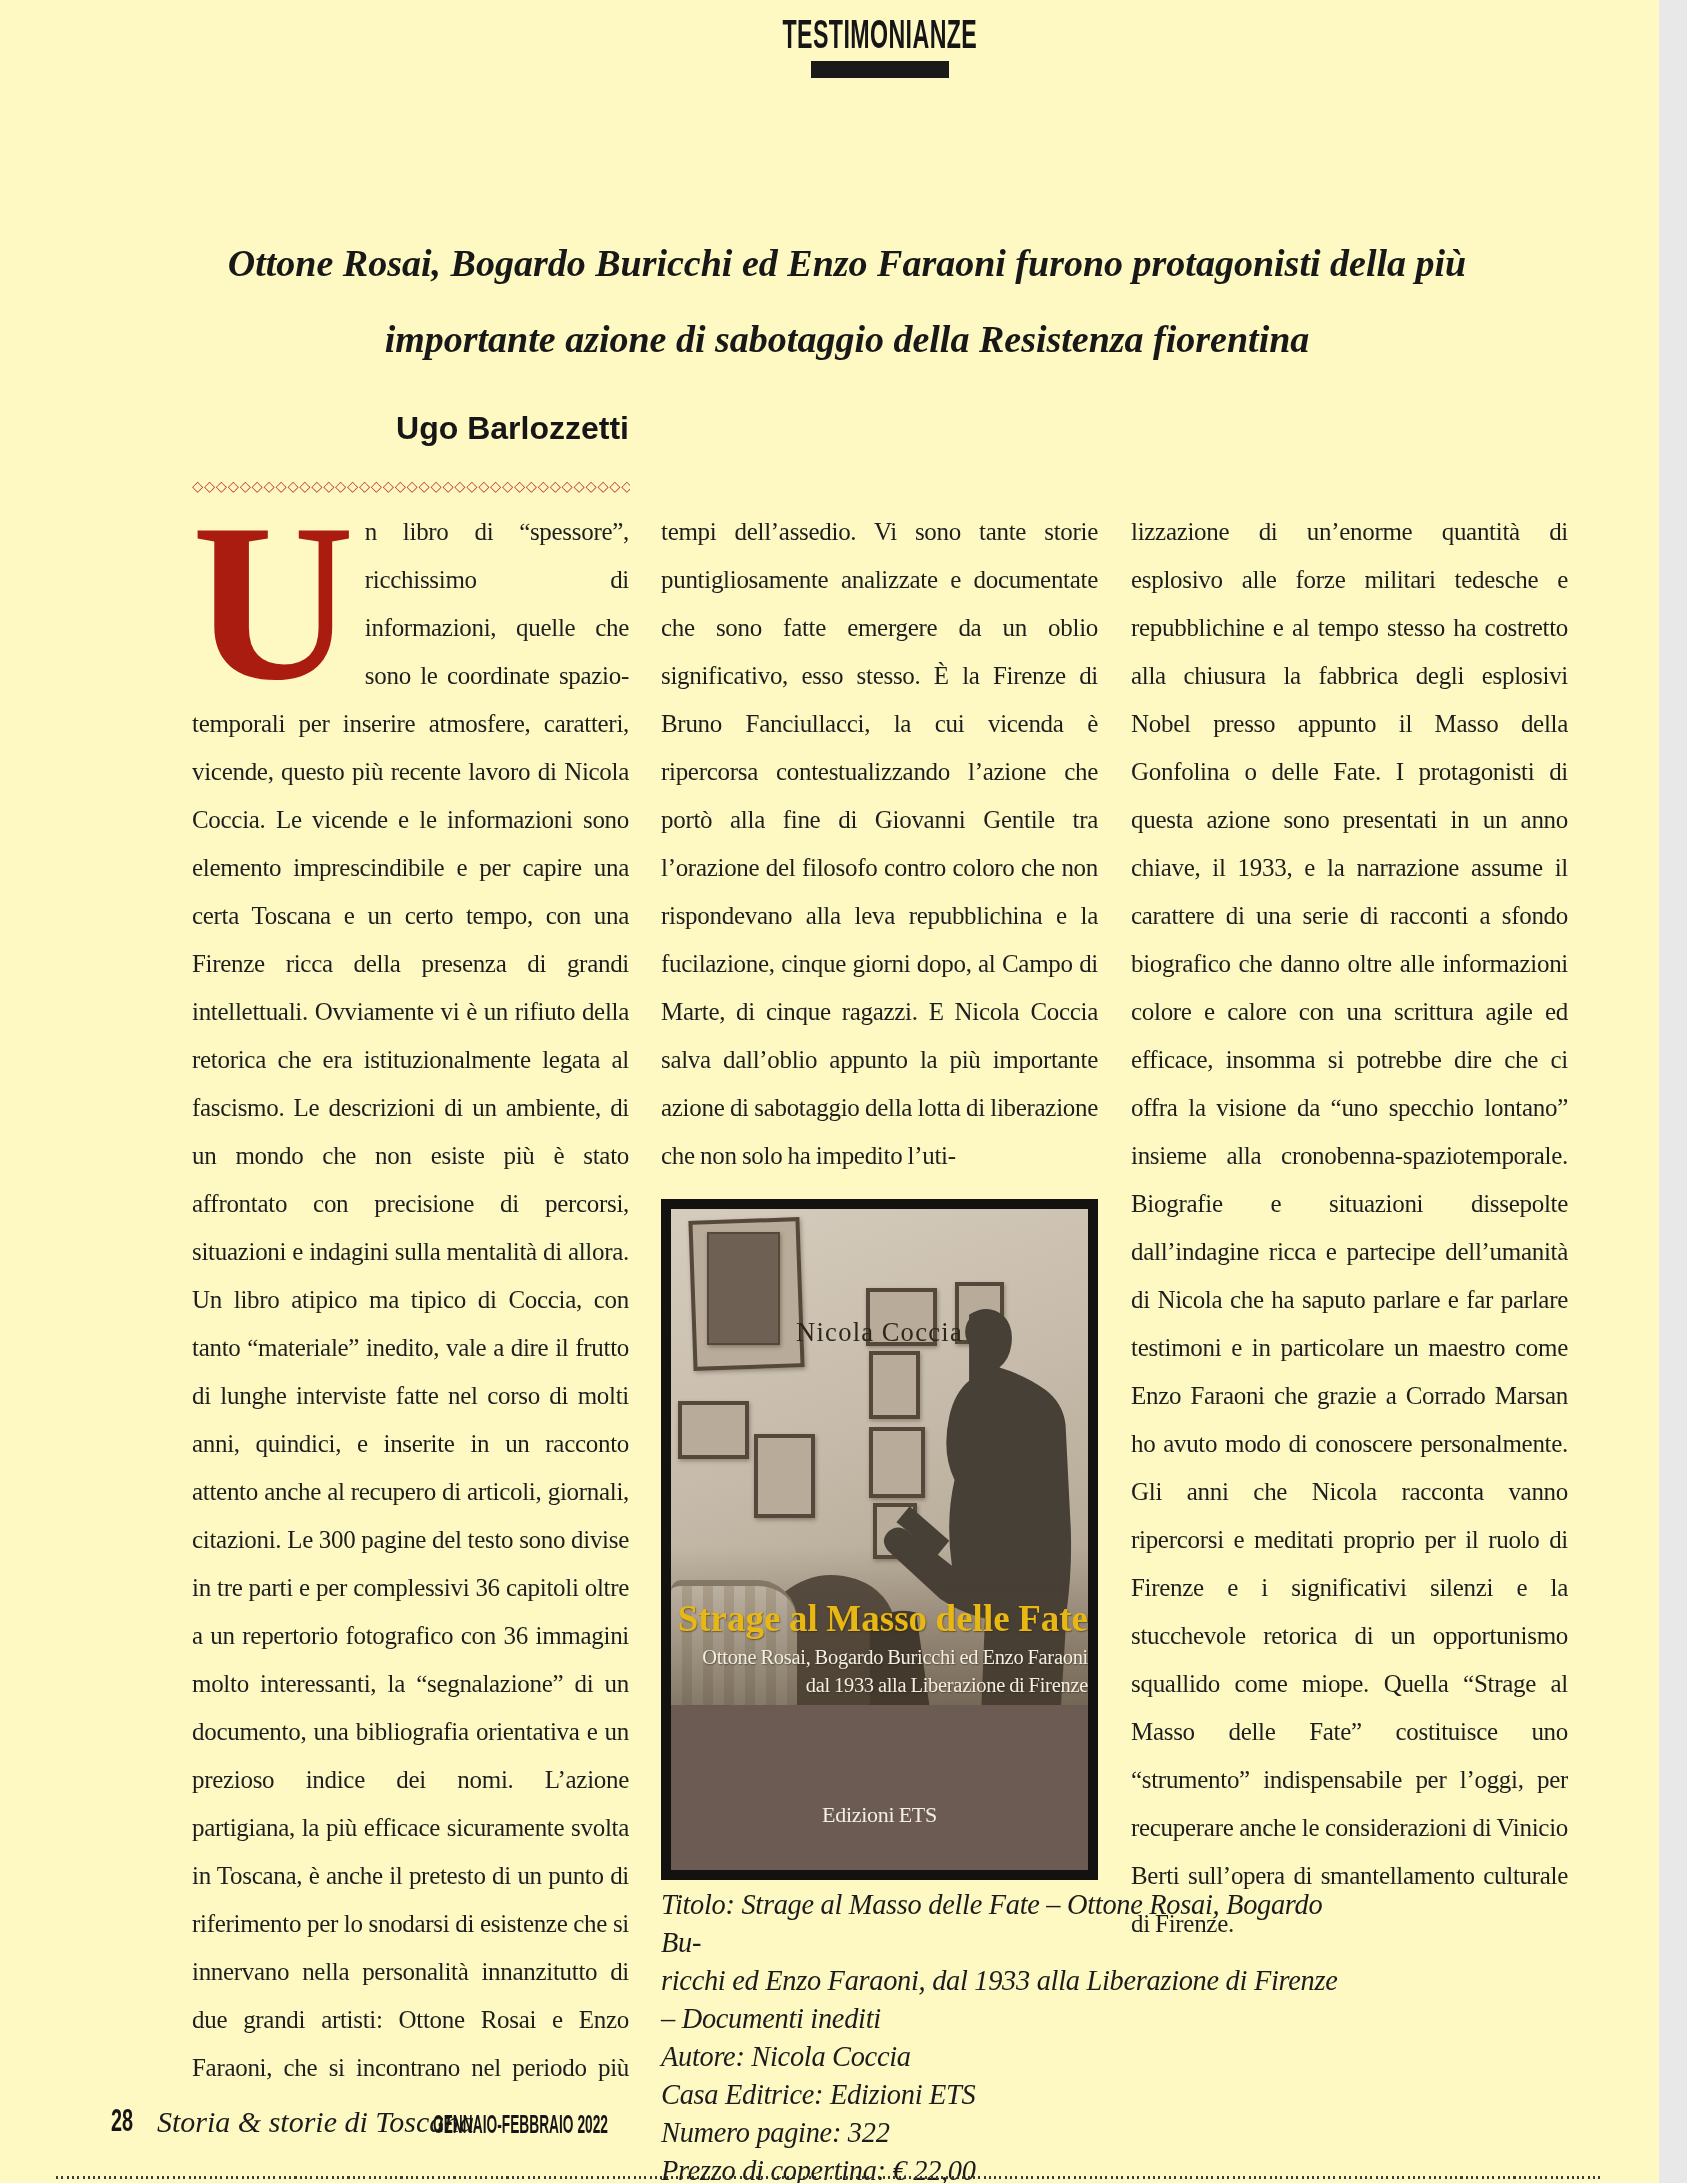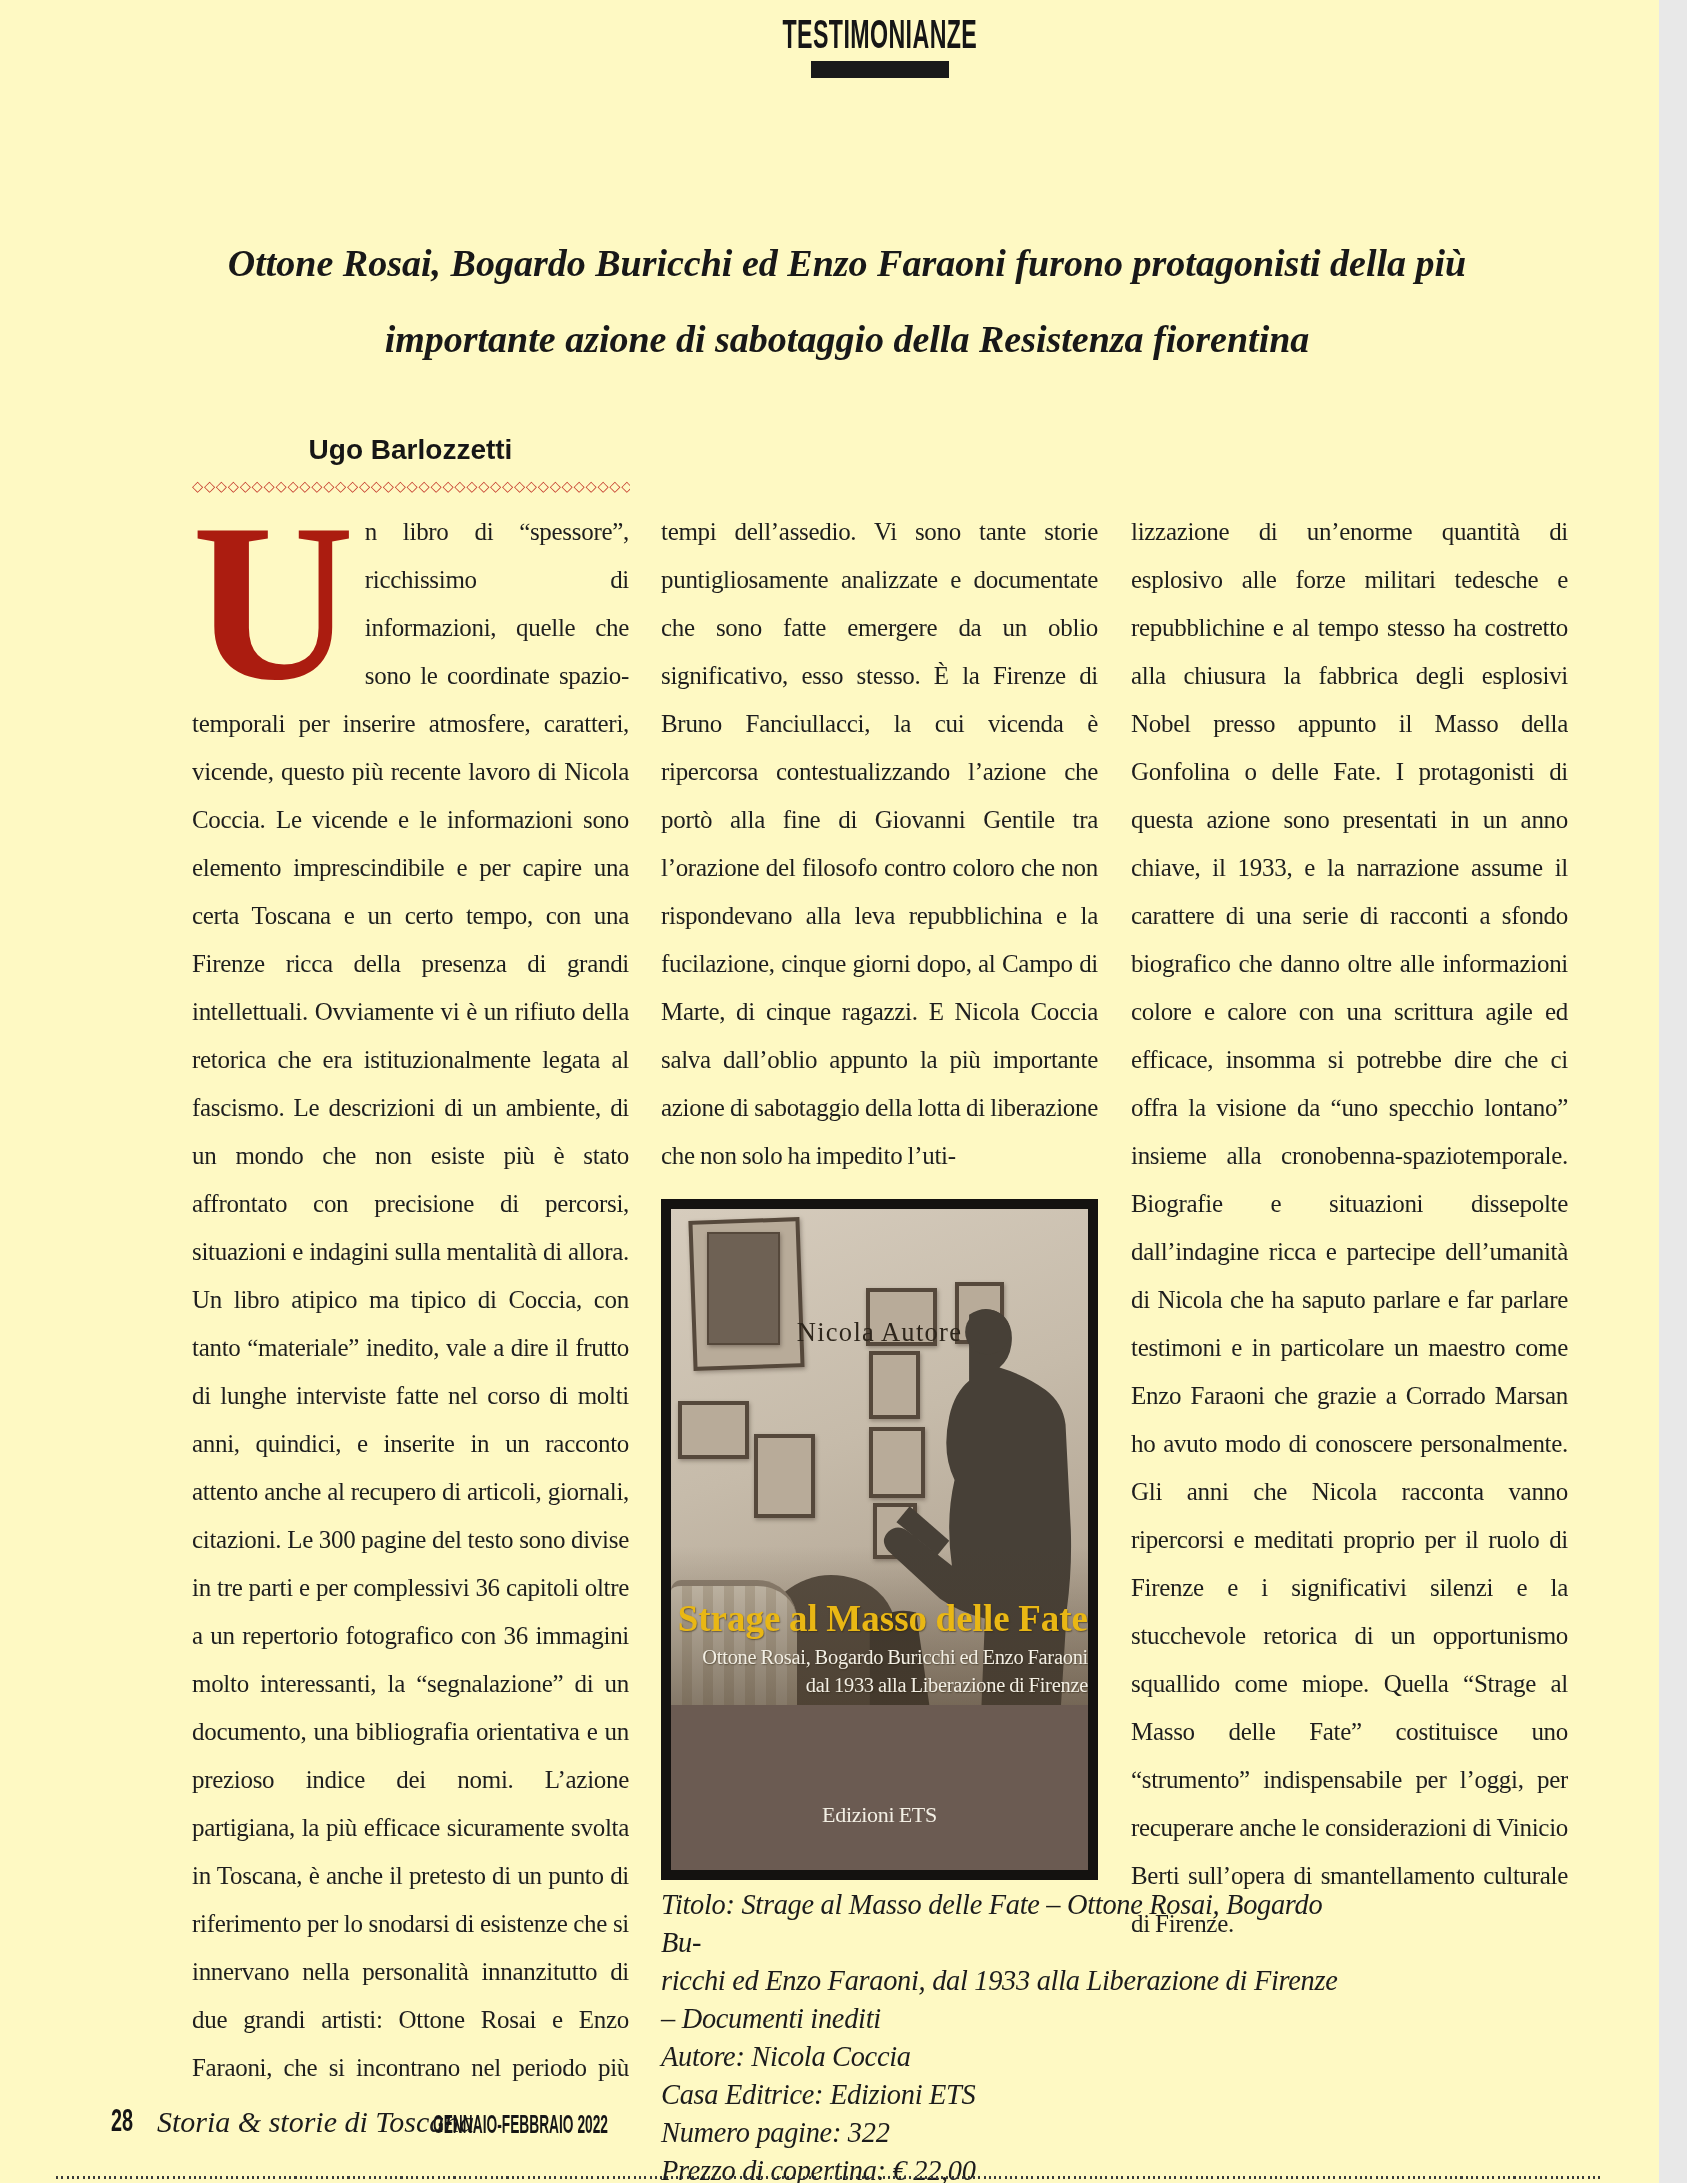--- a/index.html
+++ b/index.html
@@ -35,24 +35,24 @@
     color:#a5180f;white-space:nowrap;
   }
   .subtitle{
     position:absolute;top:225px;left:159px;width:1376px;
     text-align:center;
     font-style:italic;font-weight:bold;
     font-size:38px;line-height:76px;color:#181818;
   }
   
   .byline{
-    position:absolute;top:434px;left:192px;width:437px;
-    text-align:center;
+    position:absolute;top:410px;left:192px;width:437px;
+    text-align:right;
     font-family:"Liberation Sans", sans-serif;
-    font-weight:bold;font-size:28px;color:#161616;
+    font-weight:bold;font-size:32px;color:#161616;
   }
   .divider{
     position:absolute;top:478px;left:192px;width:438px;height:17px;
     overflow:hidden;white-space:nowrap;
     color:#c53a2b;font-size:14.6px;letter-spacing:0.7px;line-height:17px;
   }
   
   .col{
     position:absolute;top:508px;width:437px;
     font-size:25px;line-height:48px;
@@ -195,21 +195,21 @@
           <path d="M60 330 l60 52 l-18 22 l-62 -50 z" fill="#474037"></path>
           <circle cx="178" cy="66" r="34" fill="#474037"></circle>
         </svg>
 
         <svg style="position:absolute;left:60px;bottom:0;" width="238" height="172" viewBox="0 0 360 260">
           <path d="M40 260 q-20 -120 40 -170 q50 -40 110 -20 q50 18 60 70 l10 120 z" fill="#564c40"></path>
           <path d="M210 260 l0 -120 q30 -30 70 -20 l20 140 z" fill="#3e372e"></path>
         </svg>
 
         <div style="position:absolute;left:0;bottom:0;width:126px;height:119px;background:repeating-linear-gradient(90deg,#cdc3b2 0 10.6px,#b9ad99 10.6px 21px);border-top:6.6px solid #8d8070;border-radius:10.6px 40px 0 0;"></div>
-        <div class="cover-author">Nicola Autore</div>
+        <div class="cover-author">Nicola Coccia</div>
         <div class="photo-shade"></div>
         <div class="cover-titleblock">
           <div class="cover-title">Strage al Masso delle Fate</div>
           <div class="cover-sub">Ottone Rosai, Bogardo Buricchi ed Enzo Faraoni</div>
           <div class="cover-sub">dal 1933 alla Liberazione di Firenze</div>
         </div>
       </div>
       <div class="cover-band">
         <div class="cover-publisher">Edizioni ETS</div>
       </div>

